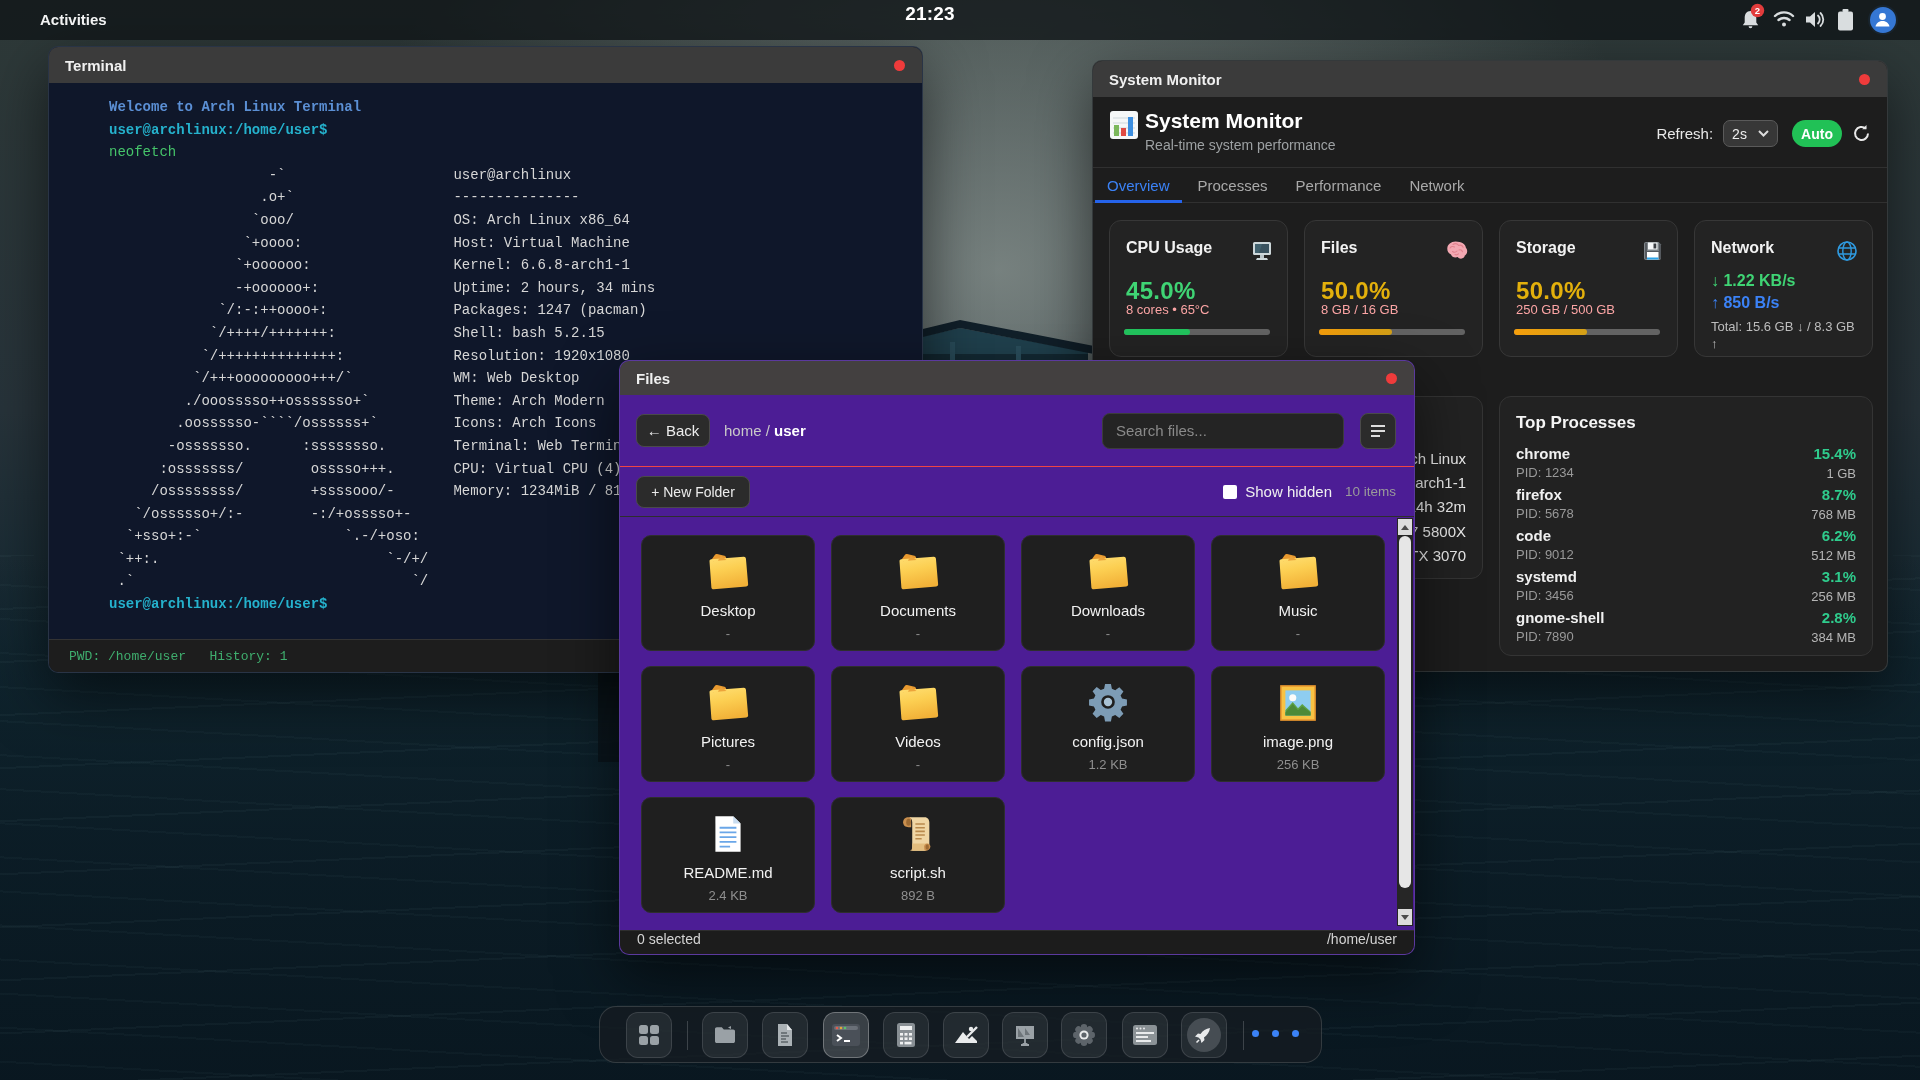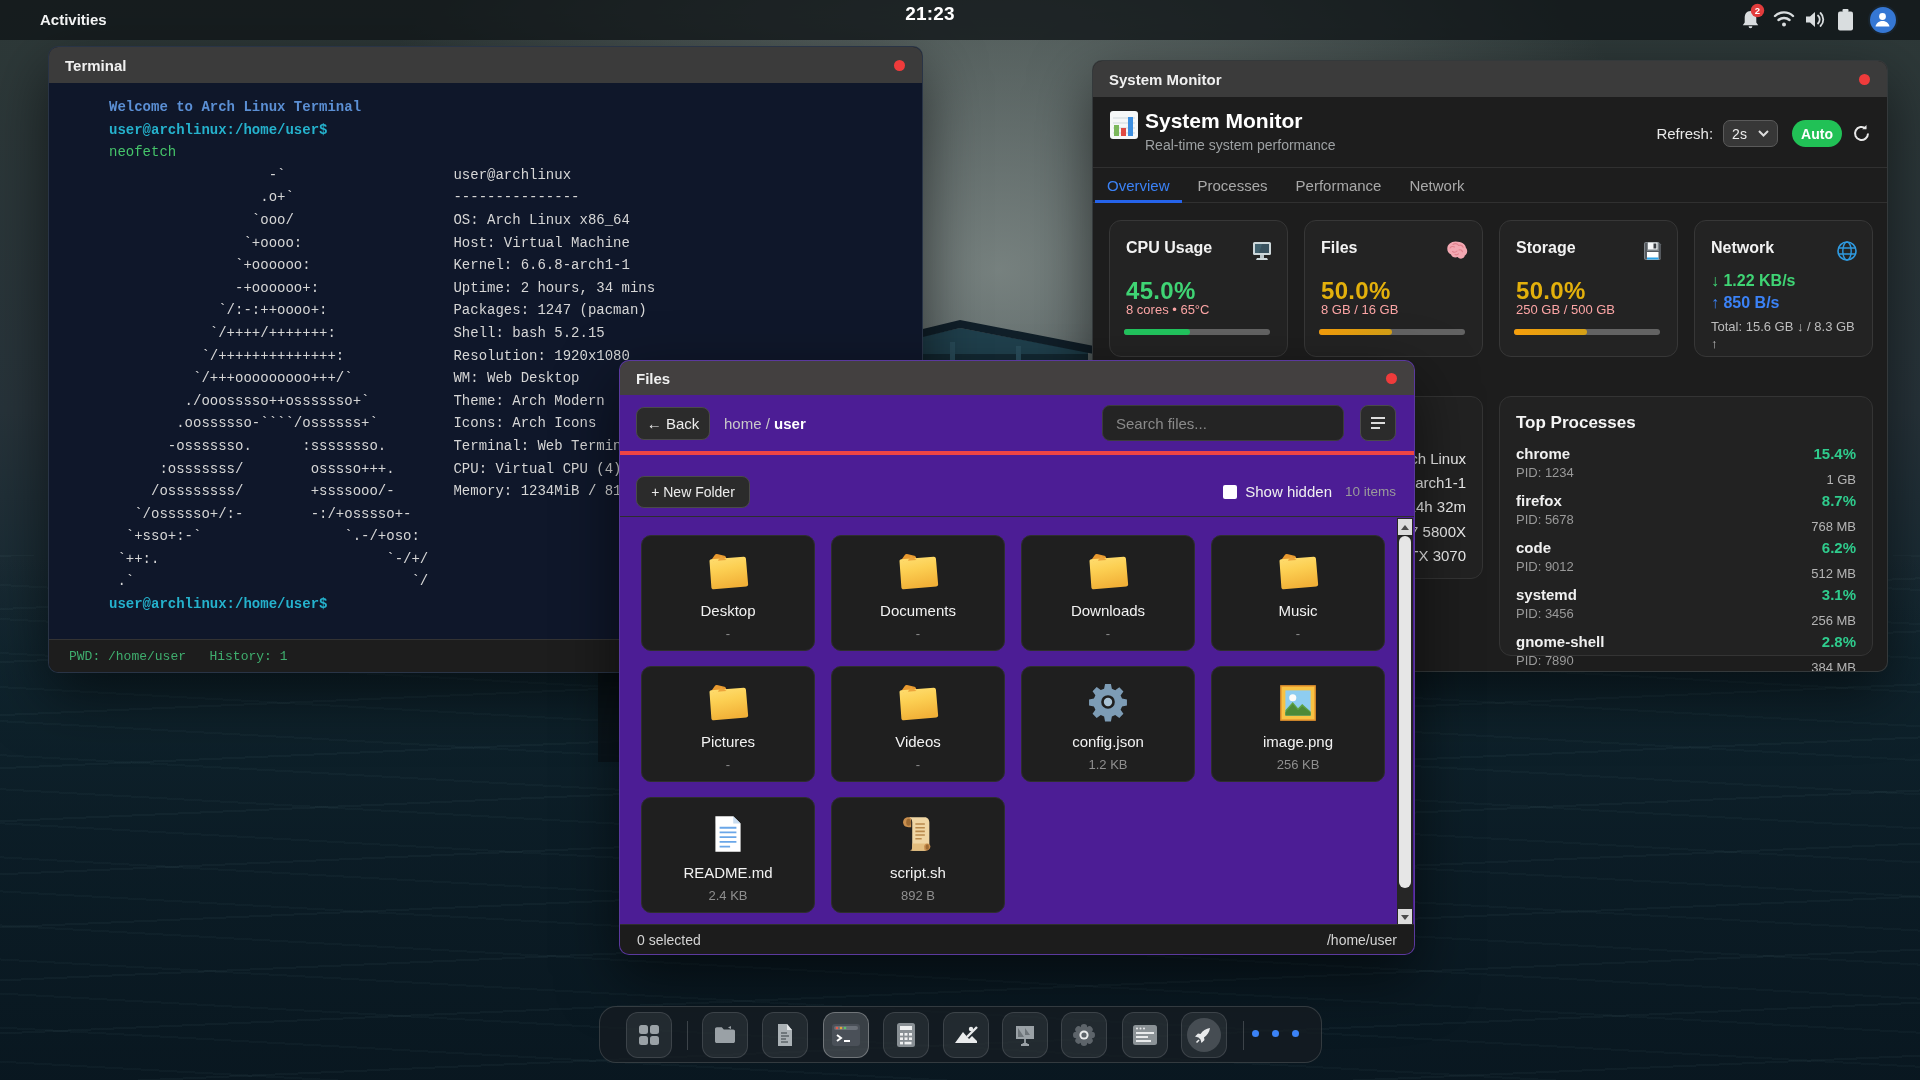--- a/index.html
+++ b/index.html
@@ -83,25 +83,25 @@
   .green { color:#3fd474; } .amber { color:#e3b00c; } .blue2 { color:#3b82f6; }
   #sm-row2 { position:absolute; left:16px; top:335px; width:764px; display:flex; gap:16px; }
   .bcard { width:374px; background:#222; border:1px solid #343434; border-radius:12px; padding:16px 16px; }
   .bcard h3 { font-size:17px; font-weight:700; color:#f5f5f5; margin-bottom:13px; }
   .sirow { display:flex; justify-content:space-between; font-size:15px; height:24.3px; align-items:center;}
   .sirow .k { color:#9a9a9a; } .sirow .v { color:#ececec; font-weight:400; }
   .prow { display:flex; justify-content:space-between; margin-bottom:6px; }
   .prow .l1 { font-size:15px; font-weight:700; color:#f0f0f0; line-height:16px;}
   .prow .l2 { font-size:13px; color:#999; margin-top:3px; line-height:15px;}
   .prow .r1 { font-size:15px; font-weight:700; color:#2fcc8d; text-align:right; line-height:16px;}
-  .prow .r2 { font-size:13px; color:#b5b5b5; margin-top:10px; text-align:right; line-height:15px;}
+  .prow .r2 { font-size:13px; color:#b5b5b5; margin-top:4px; text-align:right; line-height:15px;}
 
   
   #files { left:619px; top:360px; width:796px; height:595px; z-index:20; background:#4c1d95; }
-  #f-tool1 { position:absolute; left:0; top:34px; width:100%; height:60px; border-bottom:4px solid #ef4444;
+  #f-tool1 { position:absolute; left:0; top:34px; width:100%; height:72px; border-bottom:1px solid #ef4444;
      display:flex; align-items:center; padding:0 16px; }
   .fbtn { background:#2b2b2b; border:1px solid #4a4a4a; border-radius:8px; color:#ededed;
      display:flex; align-items:center; justify-content:center; }
   #f-back { width:74px; height:33px; font-size:15px; }
   #f-crumb { margin-left:14px; font-size:15px; color:#c9c9c9; }
   #f-crumb b { color:#fff; }
   #f-search { position:absolute; right:70px; width:242px; height:36px; background:#242424;
      border:1px solid #3c3c3c; border-radius:8px; color:#8a8a8a; font-size:15px;
      display:flex; align-items:center; justify-content:flex-start; padding:0 13px; }
   #f-menu { position:absolute; right:18px; width:36px; height:36px; font-size:16px; }
@@ -121,22 +121,22 @@
   .ficon { width:44px; height:44px; display:flex; align-items:center; justify-content:center; }
   
   #f-sbar { position:absolute; right:1px; top:157px; width:16px; height:408px; background:#262626; }
   #f-sbtn-up, #f-sbtn-dn { position:absolute; left:1px; width:14px; height:16px; background:#dcdcdc;
      display:flex; align-items:center; justify-content:center; }
   #f-sbtn-up i { width:0; height:0; border-left:4px solid transparent; border-right:4px solid transparent;
      border-bottom:5px solid #4a4a4a; }
   #f-sbtn-dn i { width:0; height:0; border-left:4px solid transparent; border-right:4px solid transparent;
      border-top:5px solid #4a4a4a; }
   #f-sthumb { position:absolute; left:2px; top:18px; width:12px; height:352px; background:#e6e6e6; border-radius:6px;}
-  #f-foot { position:absolute; left:0; bottom:0; width:100%; height:30px; border-top:1px solid #2e2e2e;
-     background:#1c1c1c; display:flex; align-items:center; justify-content:space-between;
+  #f-foot { position:absolute; left:0; bottom:0; width:100%; height:24px; border-top:1px solid #2e2e2e;
+     background:#1c1c1c; display:flex; align-items:flex-start; justify-content:space-between;
      padding:0 17px; font-size:14px; color:#d4d4d4; }
 
   
   #dock { left:599px; top:1006px; width:723px; height:57px; z-index:40;
      background:rgba(22,28,33,0.72); border:1px solid rgba(255,255,255,0.14);
      border-radius:17px; display:flex; align-items:center; }
   .dbtn { position:absolute; top:5px; width:46px; height:46px; border-radius:12px;
      background:rgba(255,255,255,0.07); border:1px solid rgba(255,255,255,0.12);
      display:flex; align-items:center; justify-content:center; }
   .dbtn.active { background:rgba(255,255,255,0.17); border-color:rgba(255,255,255,0.28); }

